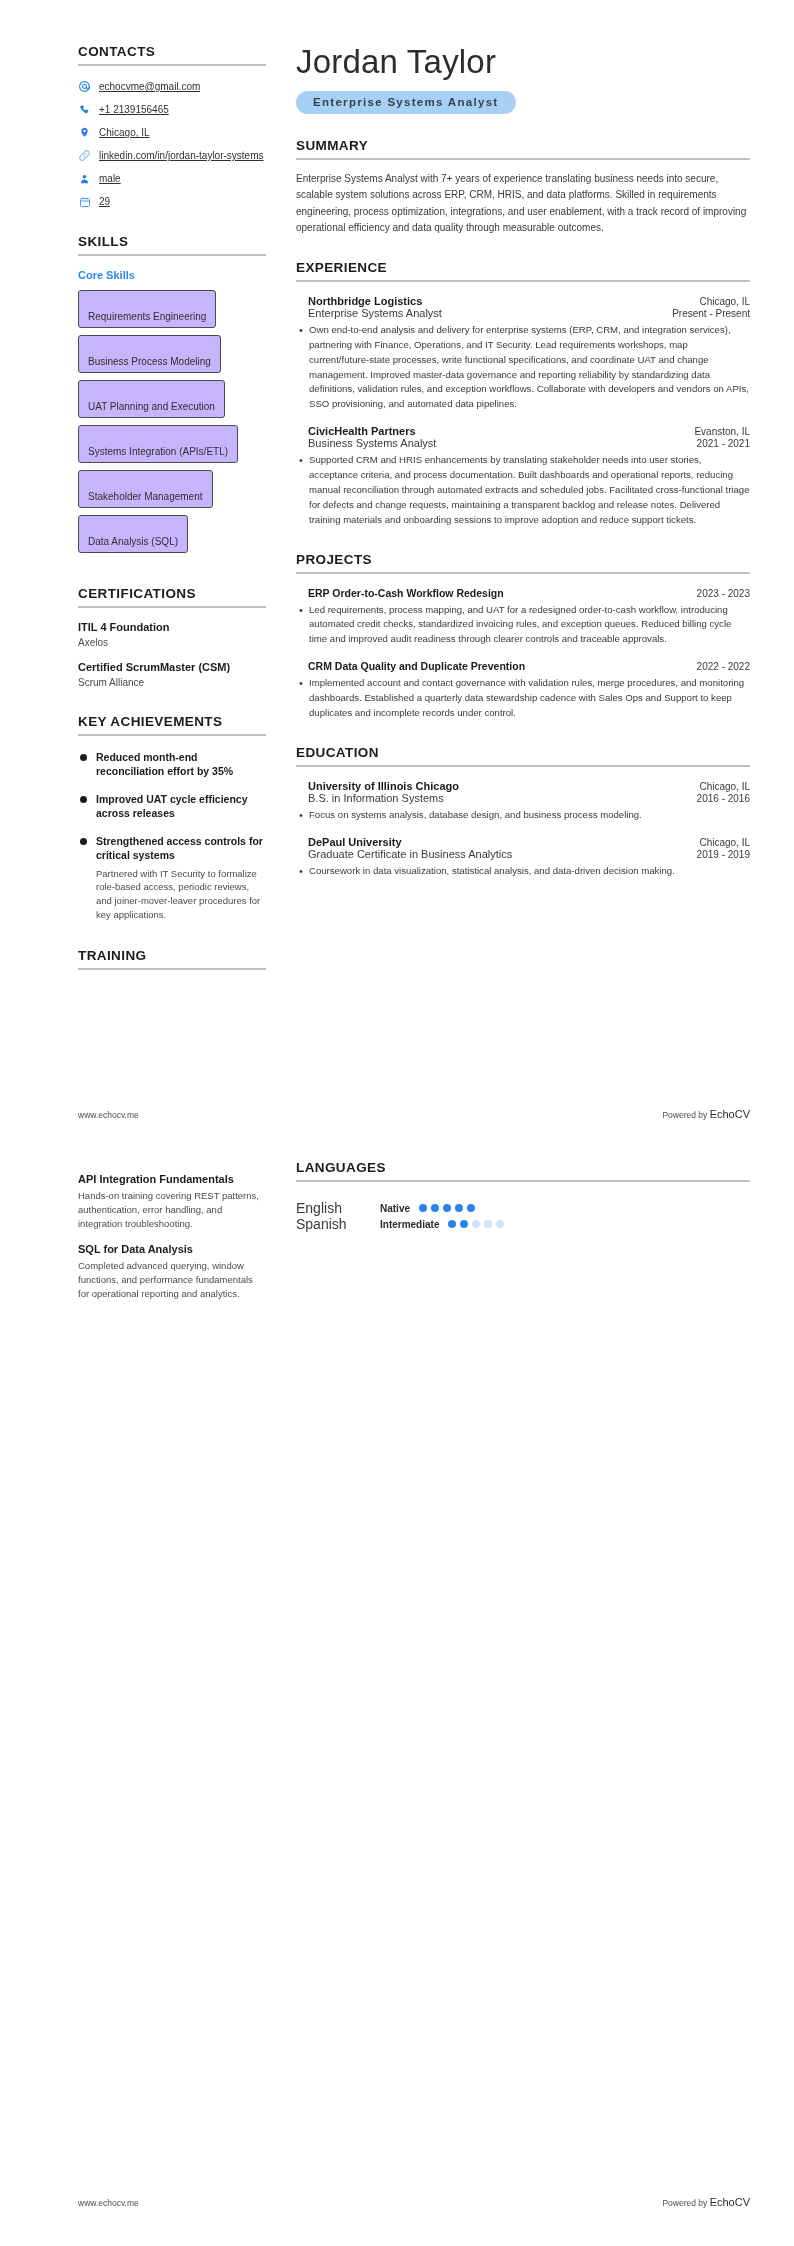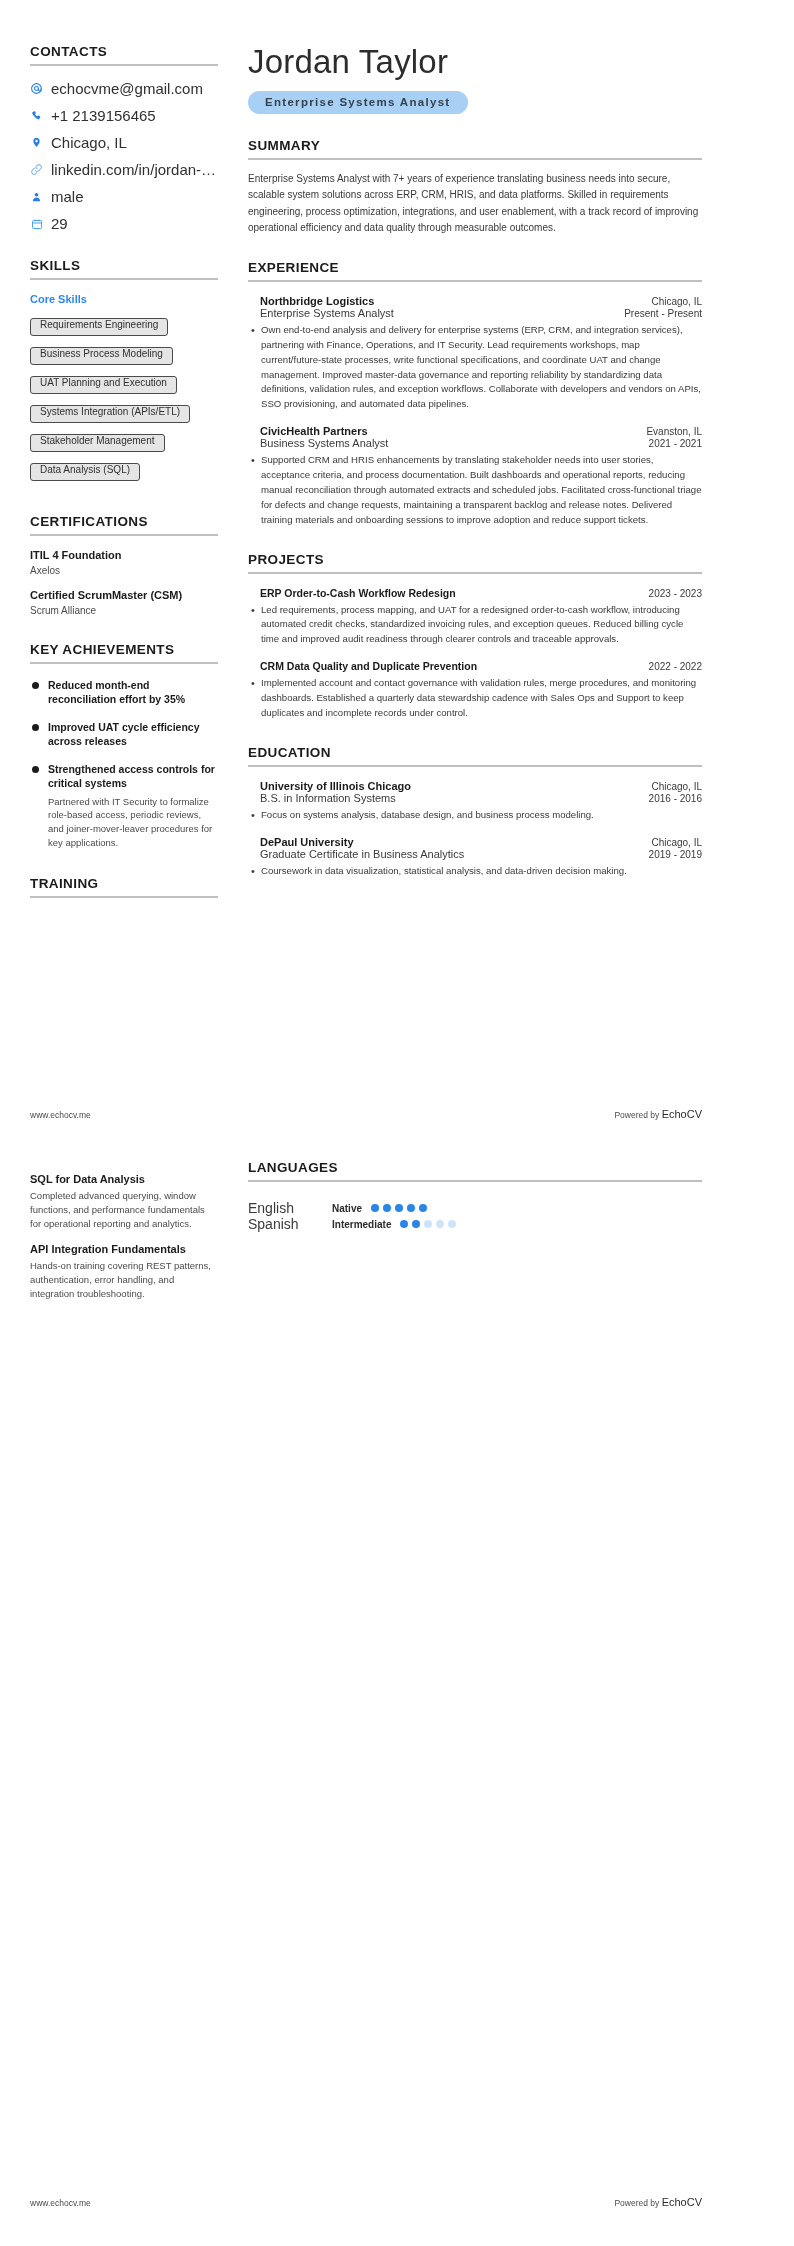--- a/index.html
+++ b/index.html
@@ -9,20 +9,21 @@
     font-family: "Liberation Sans", sans-serif;
     color: #2b2b2b;
     -webkit-font-smoothing: antialiased;
   }
   .page {
     position: relative;
     width: 732px;
     min-height: 2246px;
     background: #ffffff;
     overflow: hidden;
+    margin-left: 48px;
   }
 
   
   .sec-title {
     font-size: 13.5px;
     font-weight: bold;
     letter-spacing: 0.4px;
     color: #1b1b1b;
     text-transform: uppercase;
   }
@@ -42,22 +43,23 @@
   .left  { width: 188px; flex: 0 0 188px; }
   .right { flex: 1 1 auto; padding-left: 30px; }
 
   
   .contacts-list { margin-top: 14px; }
   .contact-row {
     display: flex;
     align-items: center;
     gap: 8px;
     margin-bottom: 10px;
-    font-size: 15px;
+    font-size: 10px;
     color: #30302f;
+    text-decoration: underline;
   }
   .c-ico {
     width: 13px; height: 13px;
     flex: 0 0 13px;
     display: flex; align-items: center; justify-content: center;
     color: #2a7fe0;
   }
   .c-ico svg { display: block; }
   .contact-text { white-space: nowrap; overflow: hidden; text-overflow: ellipsis; }
 
@@ -65,25 +67,25 @@
   .sub-head {
     font-size: 11px;
     font-weight: bold;
     color: #2f87ec;
     margin: 13px 0 9px 0;
   }
   .chip {
     display: inline-block;
     border: 1px solid #4a4a4a;
     border-radius: 3px;
-    padding: 0 9px 5px 9px;
+    padding: 20px 9px 5px 9px;
     font-size: 10px;
     color: #30302f;
     margin-bottom: 7px;
-    background: #e5e5e5;
+    background: #c4b5fd;
     line-height: 1.1;
   }
 
   .cert { margin-top: 12px; }
   .cert-name {
     font-size: 11px;
     font-weight: bold;
     color: #1b1b1b;
     line-height: 1.35;
   }
@@ -534,26 +536,26 @@
     <span class="footer-left">www.echocv.me</span>
     <span class="footer-right">
       <span>Powered by </span><b>EchoCV</b>
     </span>
   </div>
 
   <div class="page2">
 
     <div class="left">
       <div class="training-item">
+        <div class="training-name">API Integration Fundamentals</div>
+        <div class="training-desc">Hands-on training covering REST patterns, authentication, error handling, and integration troubleshooting.</div>
+      </div>
+      <div class="training-item">
         <div class="training-name">SQL for Data Analysis</div>
         <div class="training-desc">Completed advanced querying, window functions, and performance fundamentals for operational reporting and analytics.</div>
-      </div>
-      <div class="training-item">
-        <div class="training-name">API Integration Fundamentals</div>
-        <div class="training-desc">Hands-on training covering REST patterns, authentication, error handling, and integration troubleshooting.</div>
       </div>
     </div>
 
     <div class="right">
       <div>
         <div class="sec-title">LANGUAGES</div>
         <div class="sec-rule"></div>
         <div class="lang-wrap">
 
           <div class="lang-item">

